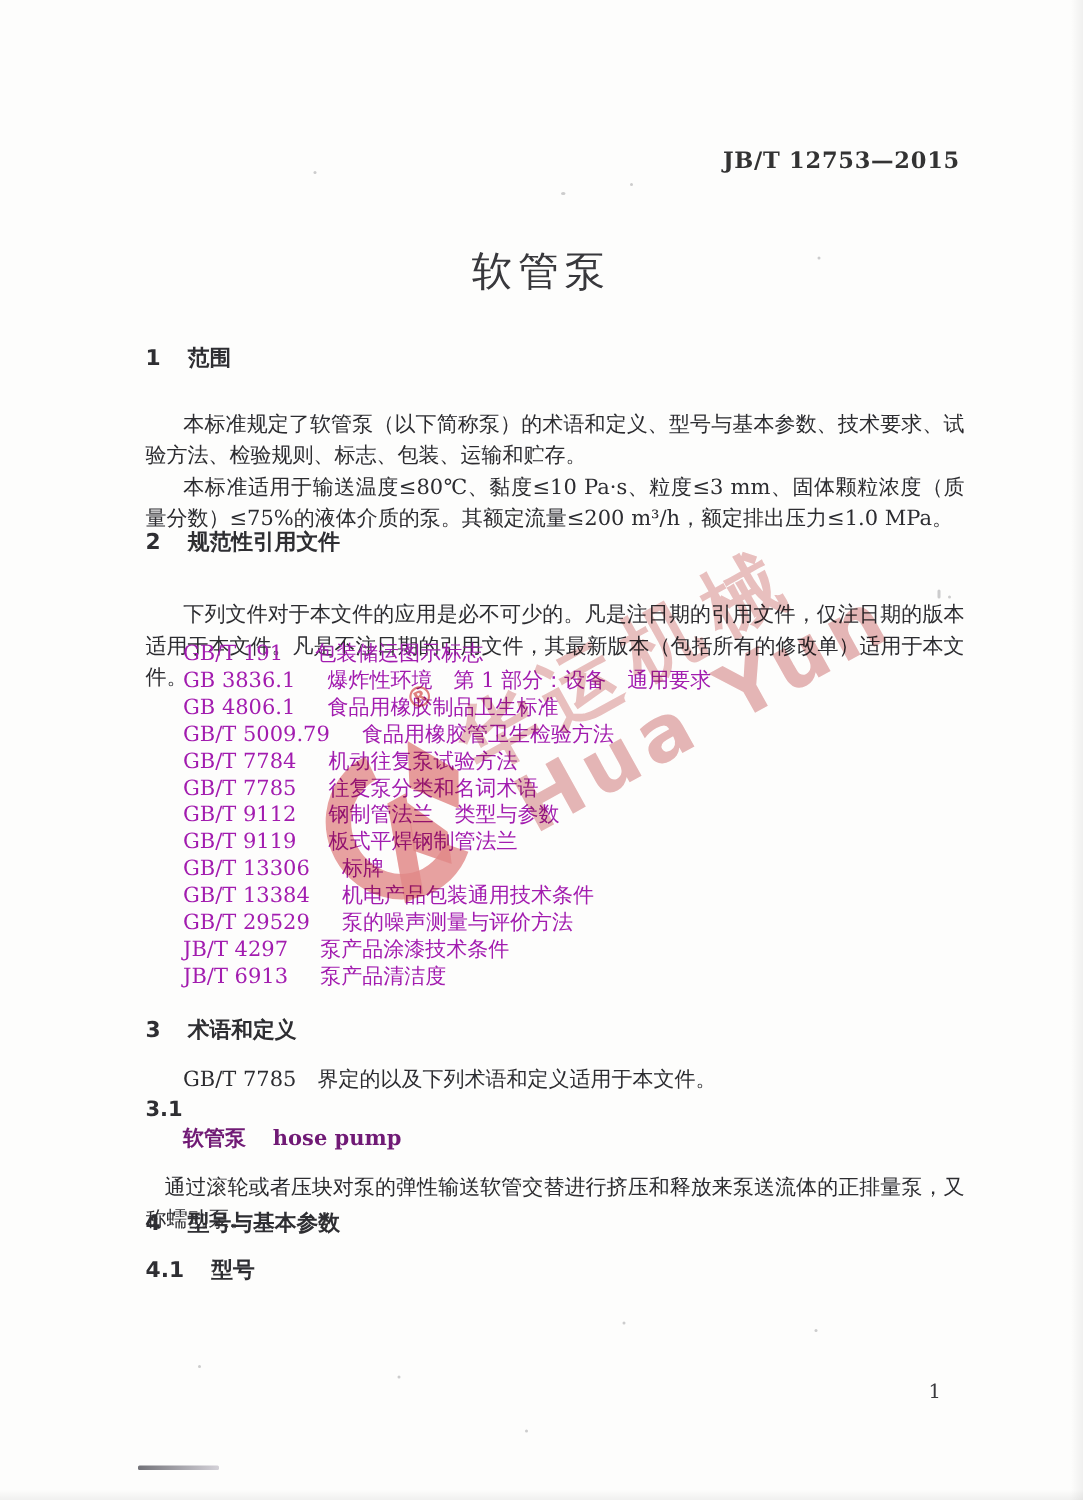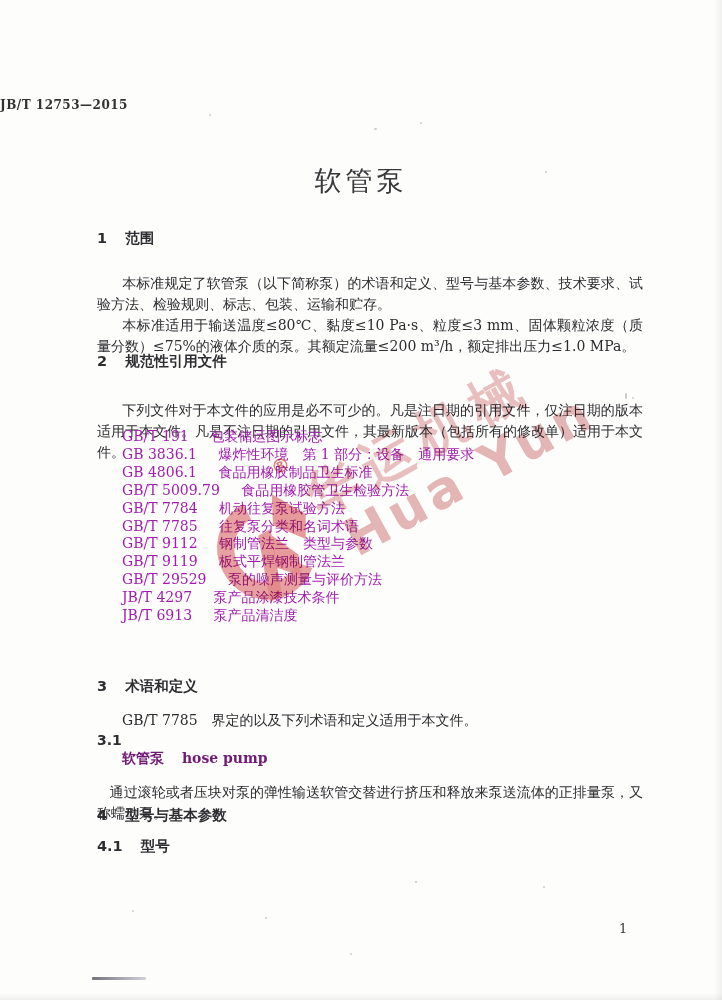--- a/index.html
+++ b/index.html
@@ -9,23 +9,23 @@
     font-family:"DejaVu Serif","Liberation Serif",serif;
     color:#2a2a2e;
   }
   .page{position:absolute;inset:0;}
   
   .edge-right{position:absolute;top:0;right:0;width:8px;height:100%;
     background:linear-gradient(to left, rgba(0,0,0,0.05), rgba(0,0,0,0));}
   .edge-bottom{position:absolute;bottom:0;left:0;width:100%;height:7px;
     background:linear-gradient(to top, rgba(0,0,0,0.05), rgba(0,0,0,0));}
 
-  .std-code{position:absolute;top:98px;left:0;right:82px;text-align:left;
+  .std-code{position:absolute;top:98px;left:0;right:82px;text-align:right;
     font-family:"DejaVu Serif","Liberation Serif",serif;
-    font-weight:bold;font-size:12px;letter-spacing:0.5px;color:#333;}
+    font-weight:bold;font-size:15px;letter-spacing:0.5px;color:#333;}
 
   .doc-title{position:absolute;top:163px;left:0;width:100%;text-align:center;
     font-family:"DejaVu Sans","Liberation Sans",sans-serif;
     font-size:27px;font-weight:500;letter-spacing:4px;color:#38383c;}
 
   .sec-h{position:absolute;left:97px;
     font-family:"DejaVu Sans","Liberation Sans",sans-serif;
     font-size:14.5px;font-weight:bold;color:#2e2e32;text-align:center;}
   .sec-h .num{display:inline-block;}
   .sec-h .lbl{display:inline-block;margin-left:13px;}
@@ -149,21 +149,29 @@
       <li>
         <span class="code">GB/T 9112</span>
         <span class="ttl">钢制管法兰　类型与参数</span>
       </li>
 
       <li>
         <span class="code">GB/T 9119</span>
         <span class="ttl">板式平焊钢制管法兰</span>
       </li>
 
-
+      <li>
+        <span class="code">GB/T 13306</span>
+        <span class="ttl">标牌</span>
+      </li>
+
+      <li>
+        <span class="code">GB/T 13384</span>
+        <span class="ttl">机电产品包装通用技术条件</span>
+      </li>
 
       <li>
         <span class="code">GB/T 29529</span>
         <span class="ttl">泵的噪声测量与评价方法</span>
       </li>
 
       <li>
         <span class="code">JB/T 4297</span>
         <span class="ttl">泵产品涂漆技术条件</span>
       </li>

